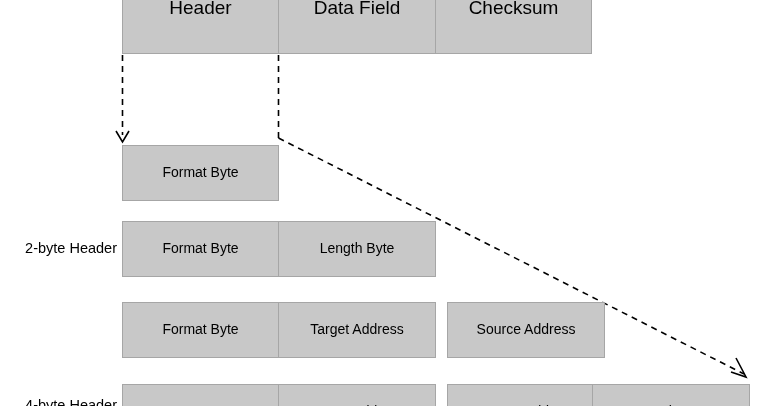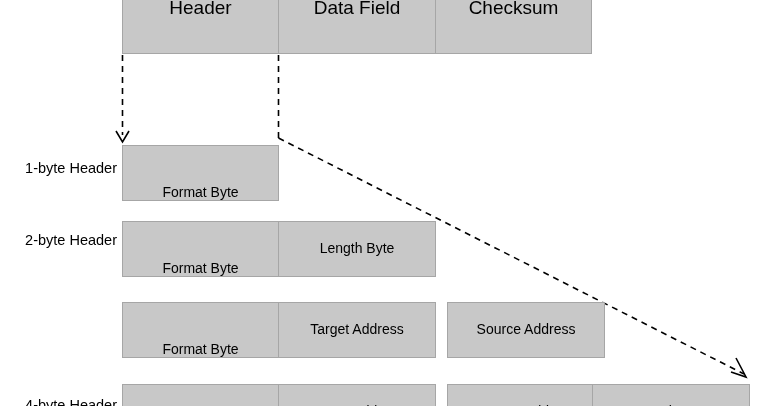--- a/index.html
+++ b/index.html
@@ -58,42 +58,42 @@
   .tc1 { left: 156px; width: 158px; }
   .tc2 { left: 313px; width: 157px; }
 
   
   .hdr-row {
     position: absolute;
     left: 122px;
     height: 56px;
   }
   .hdr-row .cell { top: 0; height: 56px; }
-  .c0 { left: 0px;   width: 157px; align-items: flex-end; }
+  .c0 { left: 0px;   width: 157px; }
   .c1 { left: 156px; width: 158px; }
   .c2 { left: 325px; width: 158px; }
   .c3 { left: 470px; width: 158px; }
 
   #row1 { top: 145px; width: 157px; }
   #row2 { top: 221px; width: 314px; }
   #row3 { top: 302px; width: 471px; }
   #row4 { top: 384px; width: 628px; }
 
   
   .row-label {
     position: absolute;
     left: 0;
     width: 117px;
     text-align: right;
     font-size: 14.5px;
     color: #000000;
     white-space: nowrap;
   }
   #label1 { top: 160px; }
-  #label2 { top: 232px; }
+  #label2 { top: 240px; }
   #label3 { top: 321px; }
   #label4 { top: 397px; }
 
   
   #connectors {
     position: absolute;
     left: 0; top: 0;
     width: 776px;
     height: 406px;
     pointer-events: none;
@@ -119,21 +119,20 @@
   <svg id="connectors" viewBox="0 0 776 406" xmlns="http://www.w3.org/2000/svg">
 
     <line x1="122.5" y1="55" x2="122.5" y2="135" stroke="#000000" stroke-width="1.6" stroke-dasharray="6,5"></line>
     <polyline points="116,131 122.5,142 129,131" fill="none" stroke="#000000" stroke-width="1.6"></polyline>
 
     <line x1="278.5" y1="55" x2="278.5" y2="138" stroke="#000000" stroke-width="1.6" stroke-dasharray="6,5"></line>
     <line x1="278.5" y1="138" x2="744" y2="374" stroke="#000000" stroke-width="1.6" stroke-dasharray="6,5"></line>
     <polyline points="736,358 746,377 731,372" fill="none" stroke="#000000" stroke-width="1.6"></polyline>
   </svg>
 
-  <div class="row-label" id="label1">1-byte Header</div>
   <div class="hdr-row" id="row1">
     <div class="cell hdr c0">
       <span>Format Byte</span>
     </div>
   </div>
 
   <div class="row-label" id="label2">2-byte Header</div>
   <div class="hdr-row" id="row2">
     <div class="cell hdr c0">
       <span>Format Byte</span>

